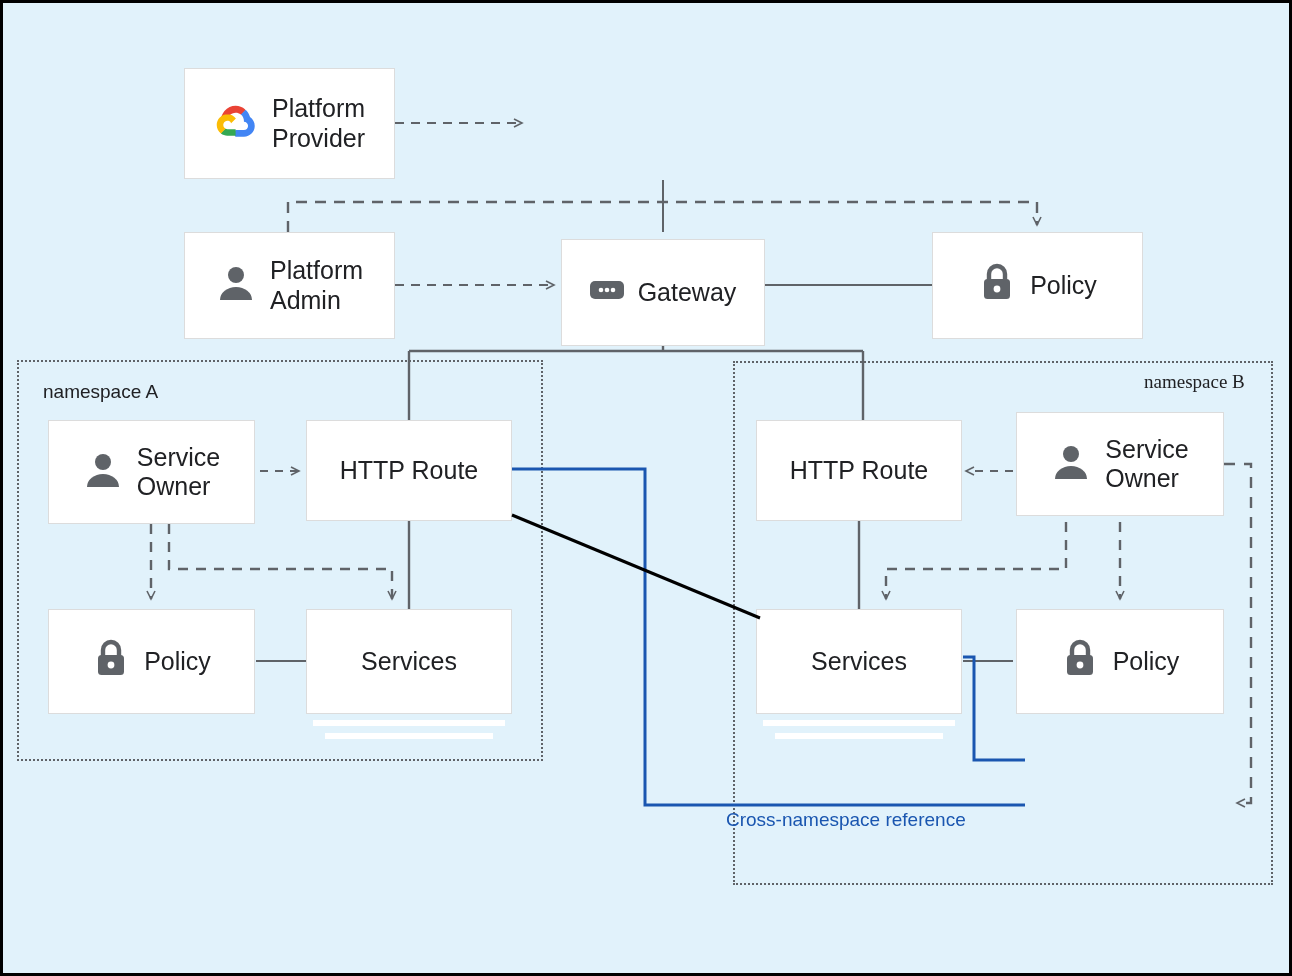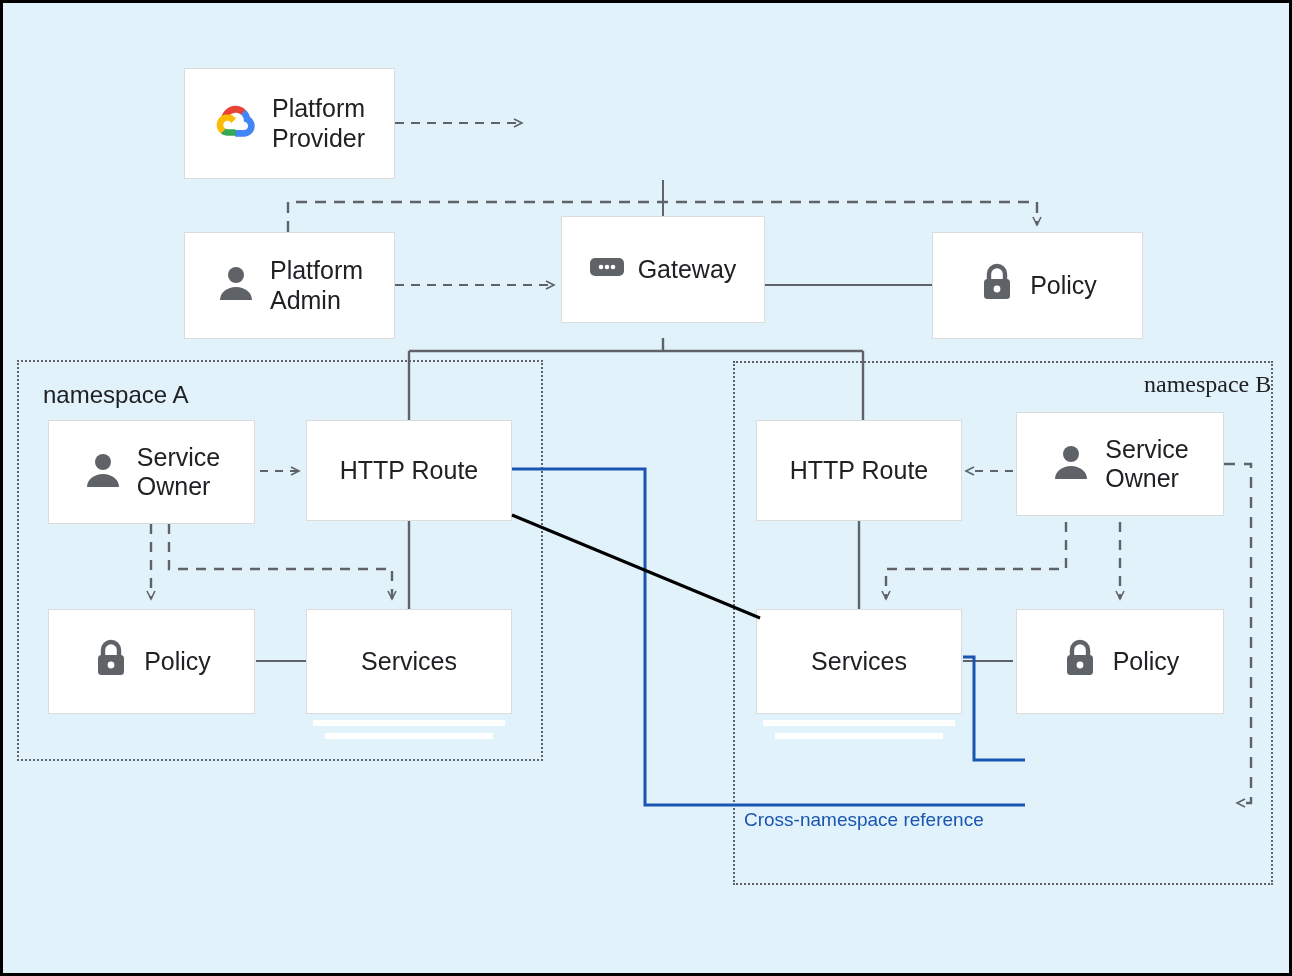--- a/index.html
+++ b/index.html
@@ -37,21 +37,21 @@
 
   
   .ns{
     position:absolute;
     border:2px dotted #5f6368;
     box-sizing:border-box;
     z-index:2;
   }
   .ns-label{
     position:absolute;
-    font-size:24px;
+    font-size:19px;
     color:#202124;
     z-index:7;
   }
 
   
   .icon{flex:0 0 auto;display:block;}
 
   
   #wires{position:absolute;left:0;top:0;width:1292px;height:976px;z-index:4;pointer-events:none;}
   #wires-top{position:absolute;left:0;top:0;width:1292px;height:976px;z-index:8;pointer-events:none;}
@@ -140,21 +140,21 @@
     <span class="icon">
       <svg width="40" height="40" viewBox="0 0 40 40">
         <circle cx="20" cy="13" r="8" fill="#5f6368"></circle>
         <path d="M4 38 a16 13 0 0 1 32 0 z" fill="#5f6368"></path>
       </svg>
     </span>
     <span class="label">Platform
 Admin</span>
   </div>
 
-  <div class="node" style="left:558px;top:213px;width:204px;height:107px;">
+  <div class="node" style="left:558px;top:236px;width:204px;height:107px;">
     <span class="icon">
       <svg width="34" height="22" viewBox="0 0 34 22">
         <rect x="0" y="2" width="34" height="18" rx="5" fill="#5f6368"></rect>
         <circle cx="11" cy="11" r="2.3" fill="#ffffff"></circle>
         <circle cx="17" cy="11" r="2.3" fill="#ffffff"></circle>
         <circle cx="23" cy="11" r="2.3" fill="#ffffff"></circle>
       </svg>
     </span>
     <span class="label">Gateway</span>
   </div>
@@ -228,15 +228,15 @@
       </svg>
     </span>
     <span class="label">Policy</span>
   </div>
 
 
   <svg id="wires-top" viewBox="0 0 1292 976">
     <path d="M509,512 L757,615" fill="none" stroke="#000000" stroke-width="3"></path>
   </svg>
 
-  <div class="xlabel" style="left:741px;top:806px;">Cross-namespace reference</div>
+  <div class="xlabel" style="left:723px;top:806px;">Cross-namespace reference</div>
 
 </div>
 
 </body></html>

